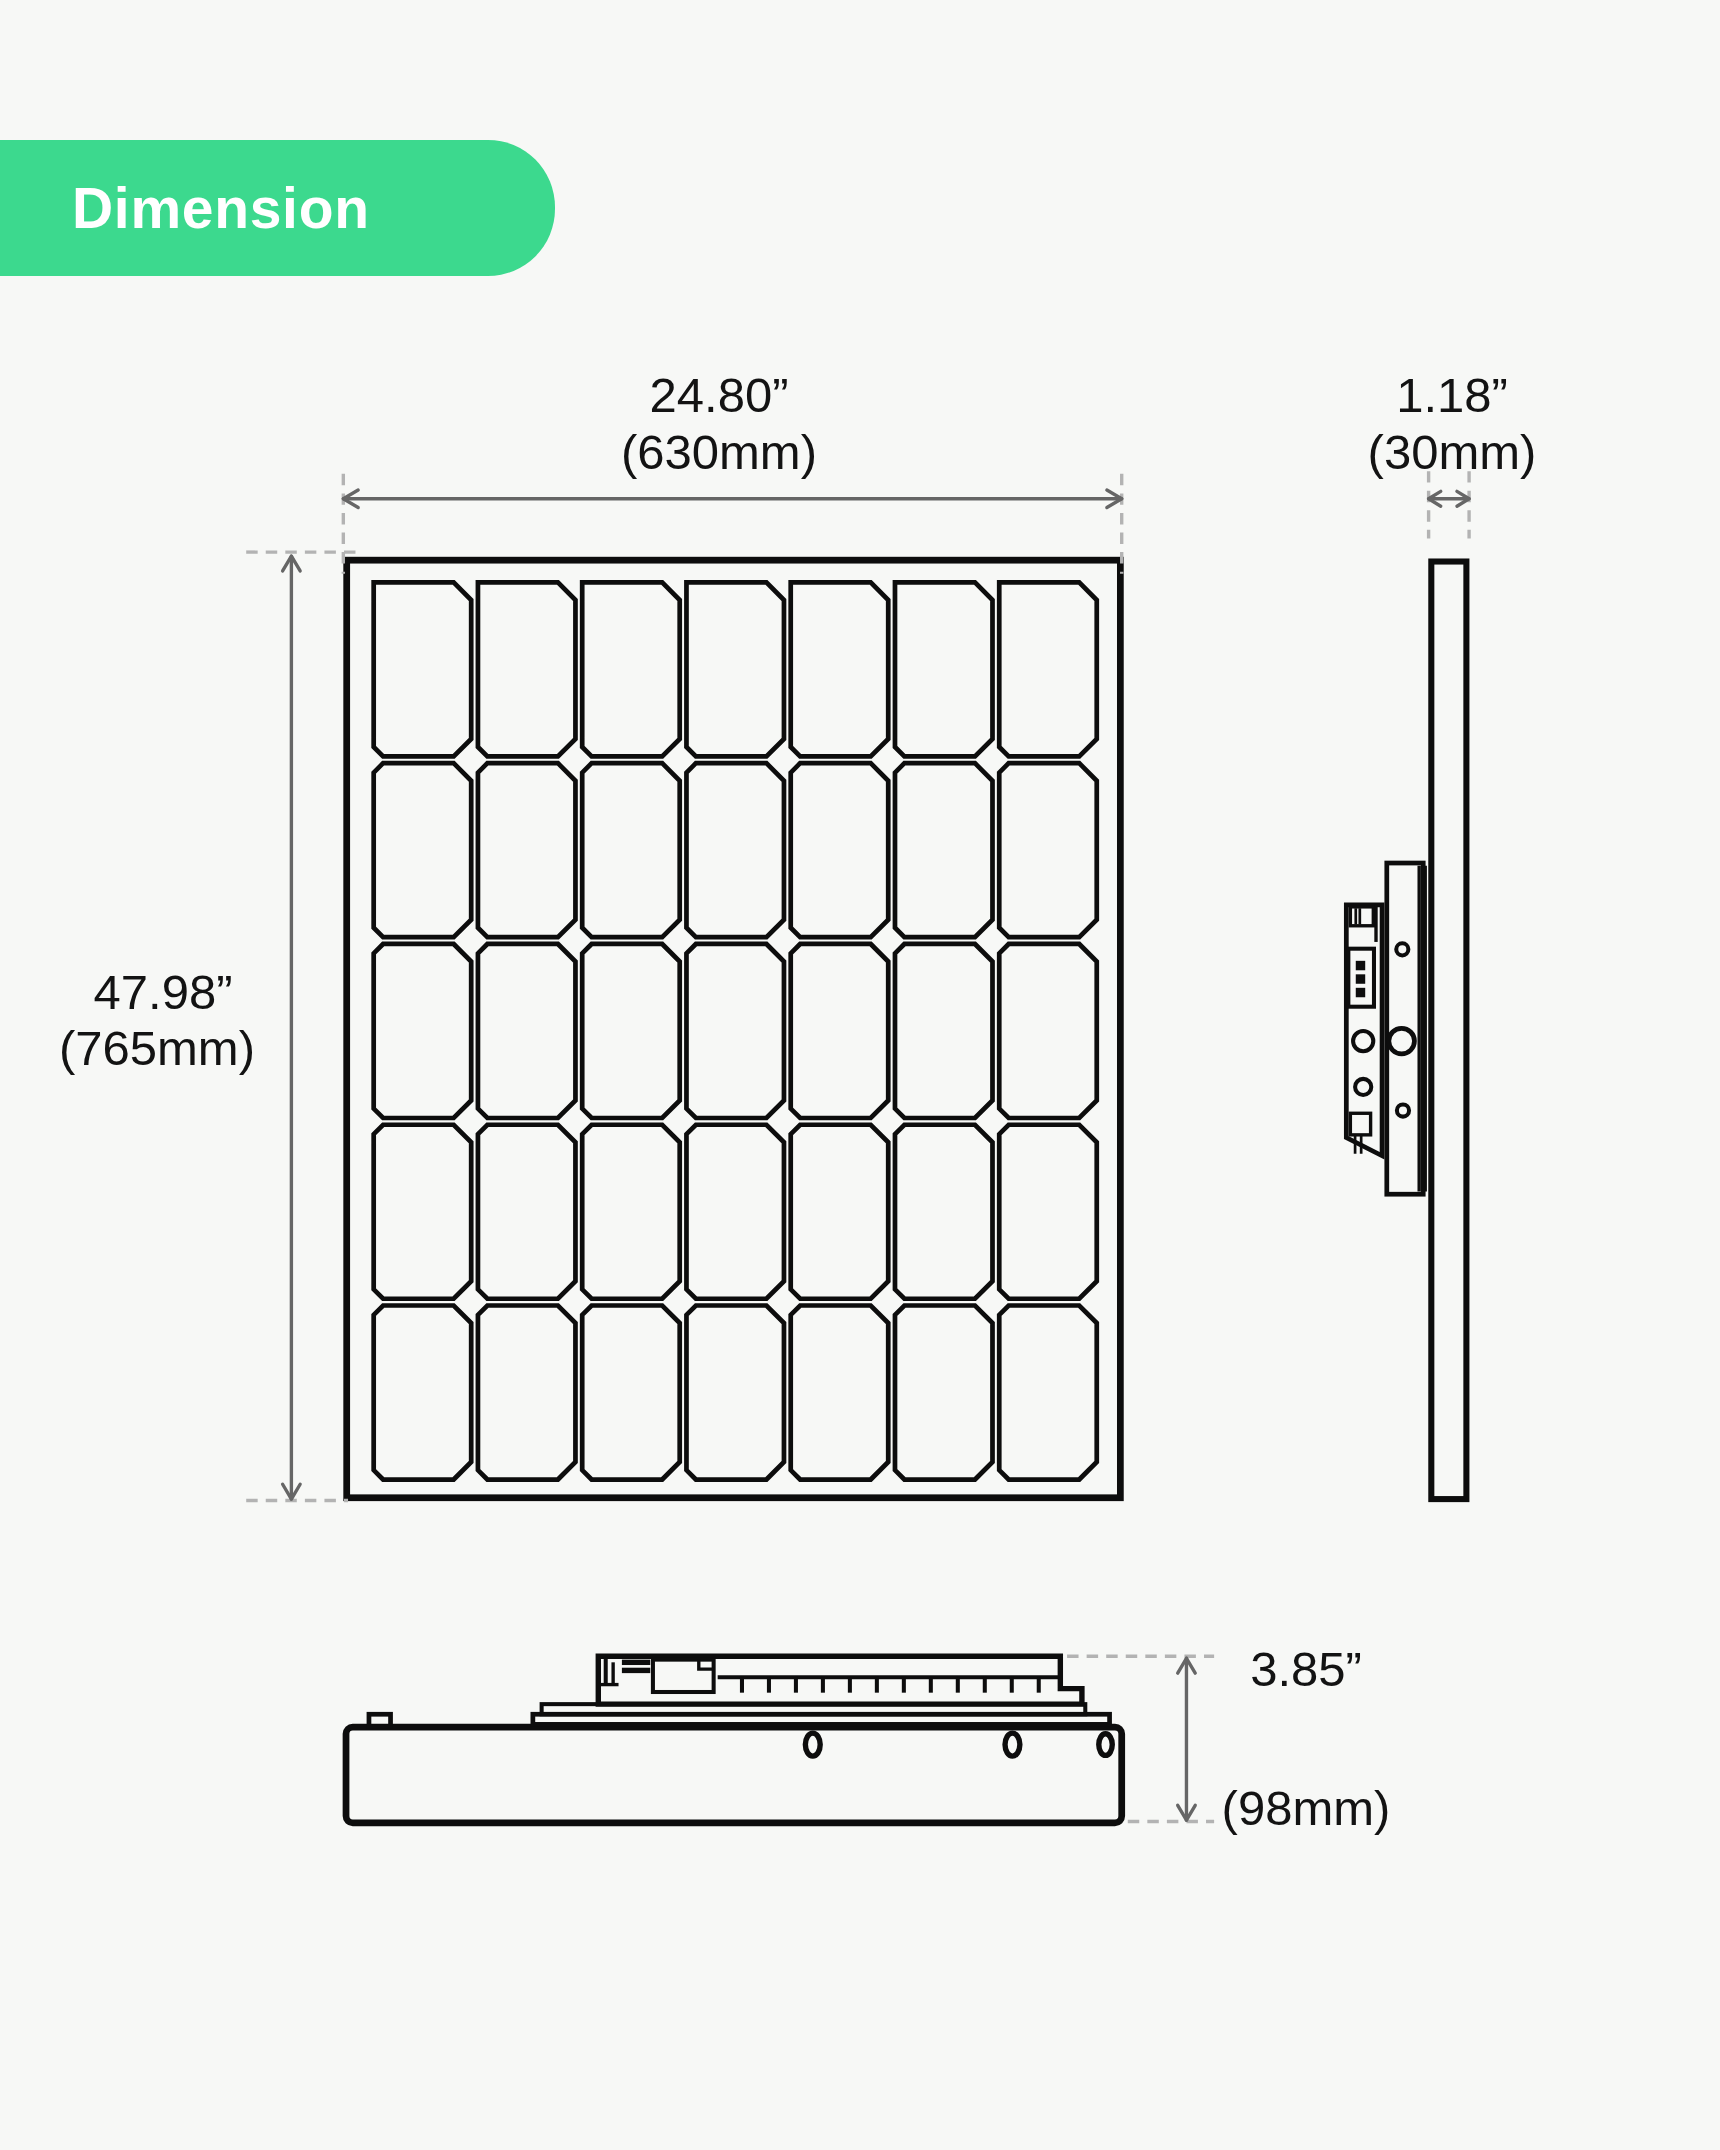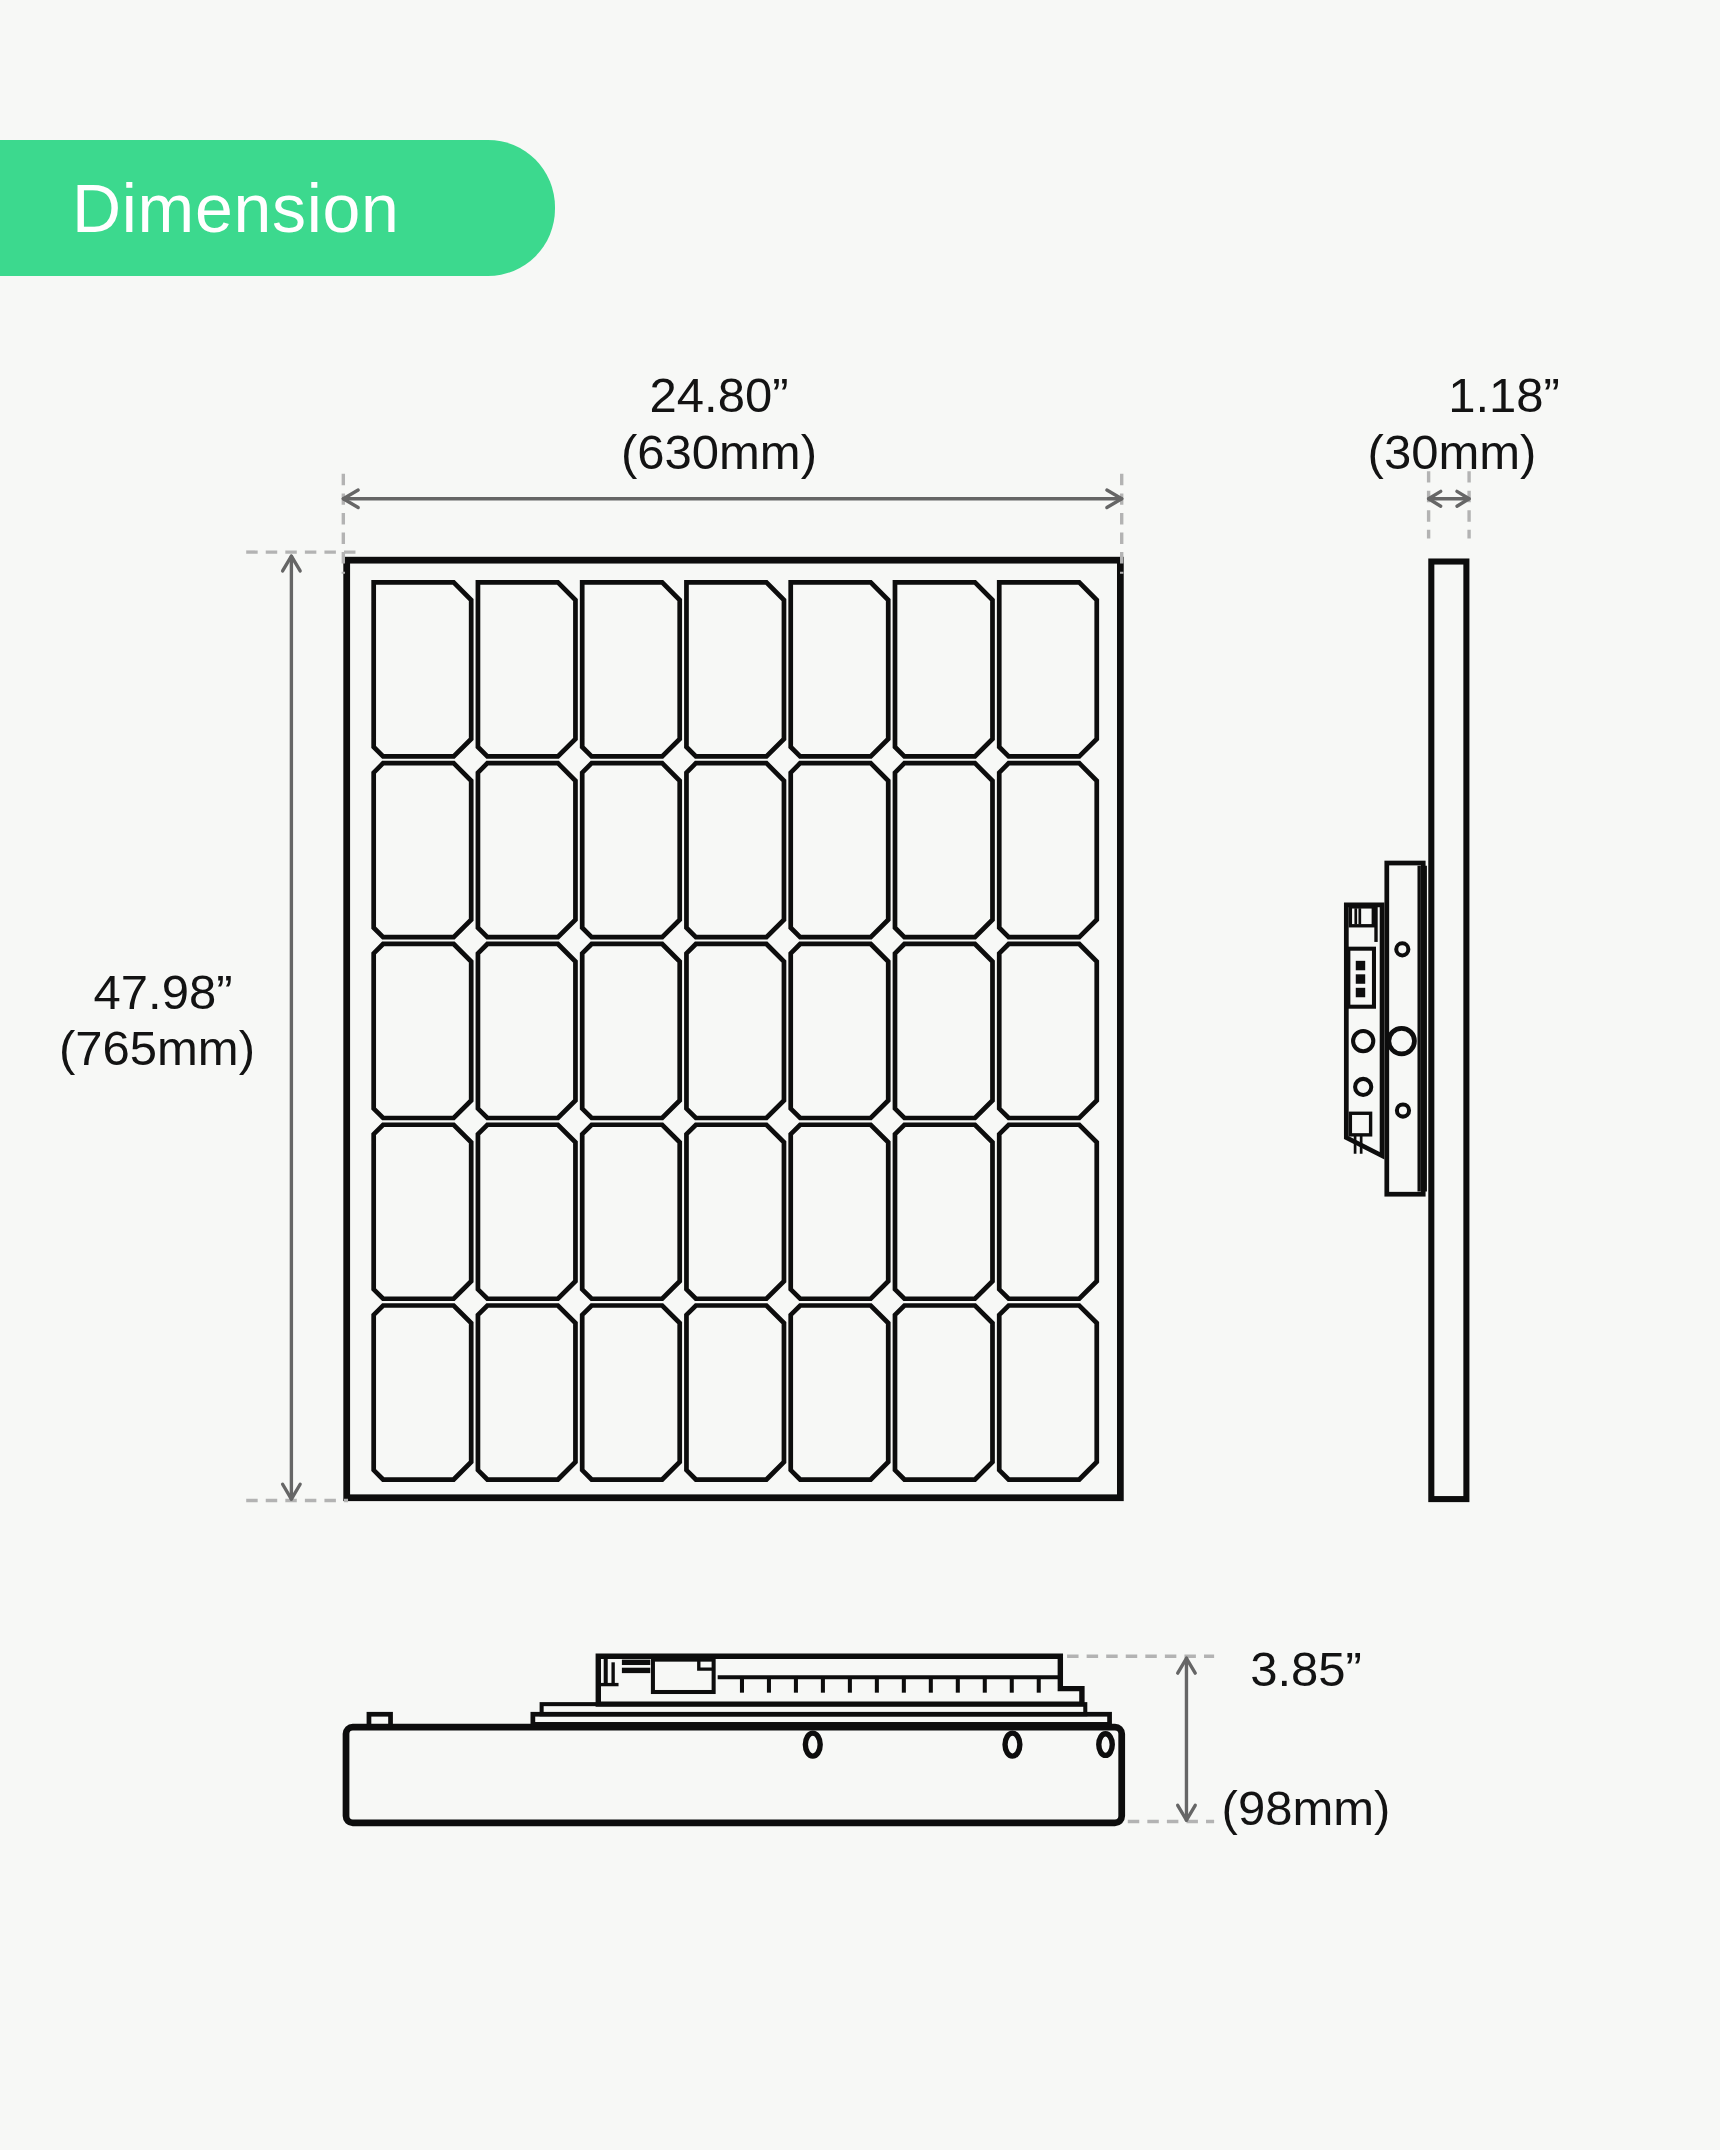--- a/index.html
+++ b/index.html
@@ -11,21 +11,21 @@
   }
   .stage{position:absolute;inset:0;}
   svg.lineart{position:absolute;left:0;top:0;}
   .badge{
     position:absolute;left:0;top:140px;width:555px;height:136px;
     border-radius:0 67px 67px 0;
     display:flex;align-items:center;
     padding-left:72px;box-sizing:border-box;
   }
   .badge-label{
-    color:#ffffff;font-size:68px;font-weight:400;letter-spacing:0.7px;
+    color:#ffffff;font-size:57px;font-weight:700;letter-spacing:0.7px;
   }
   .dim-label{
     position:absolute;transform:translate(-50%,-50%);
     font-size:49px;color:#131313;white-space:nowrap;text-align:left;
   }
   .weight{
     position:absolute;transform:translate(-50%,-50%);
     font-size:48px;font-weight:700;color:#0d0d0d;white-space:nowrap;
   }
 </style>
@@ -181,21 +181,21 @@
     </g>
   </svg>
 
   <div class="badge" style="background: rgb(60, 217, 142);">
     <span class="badge-label" style="color: rgb(255, 255, 255);">Dimension</span>
   </div>
 
   <div class="dim-label" style="left:719px;top:395px">24.80”</div>
   <div class="dim-label" style="left:719px;top:452px">(630mm)</div>
 
-  <div class="dim-label" style="left:1504px;top:395px">1.18”</div>
+  <div class="dim-label" style="left:1452px;top:395px">1.18”</div>
   <div class="dim-label" style="left:1452px;top:452px">(30mm)</div>
 
   <div class="dim-label" style="left:163px;top:992px">47.98”</div>
   <div class="dim-label" style="left:157px;top:1048px">(765mm)</div>
 
   <div class="dim-label" style="left:1306px;top:1669px">3.85”</div>
   <div class="dim-label" style="left:1306px;top:1808px">(98mm)</div>
 
 </div>
 

